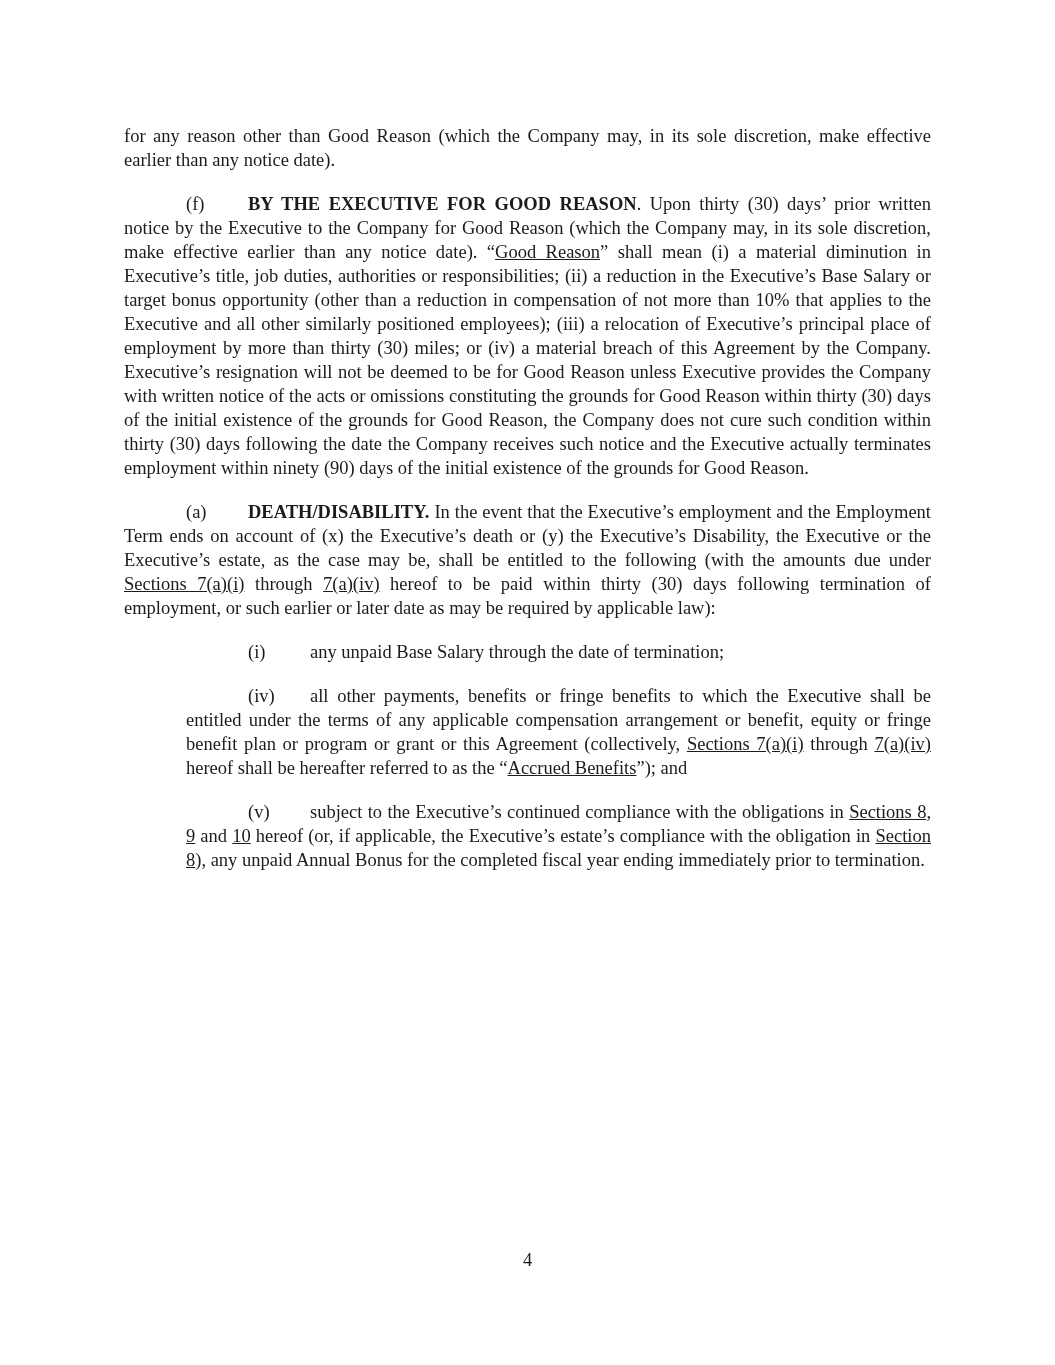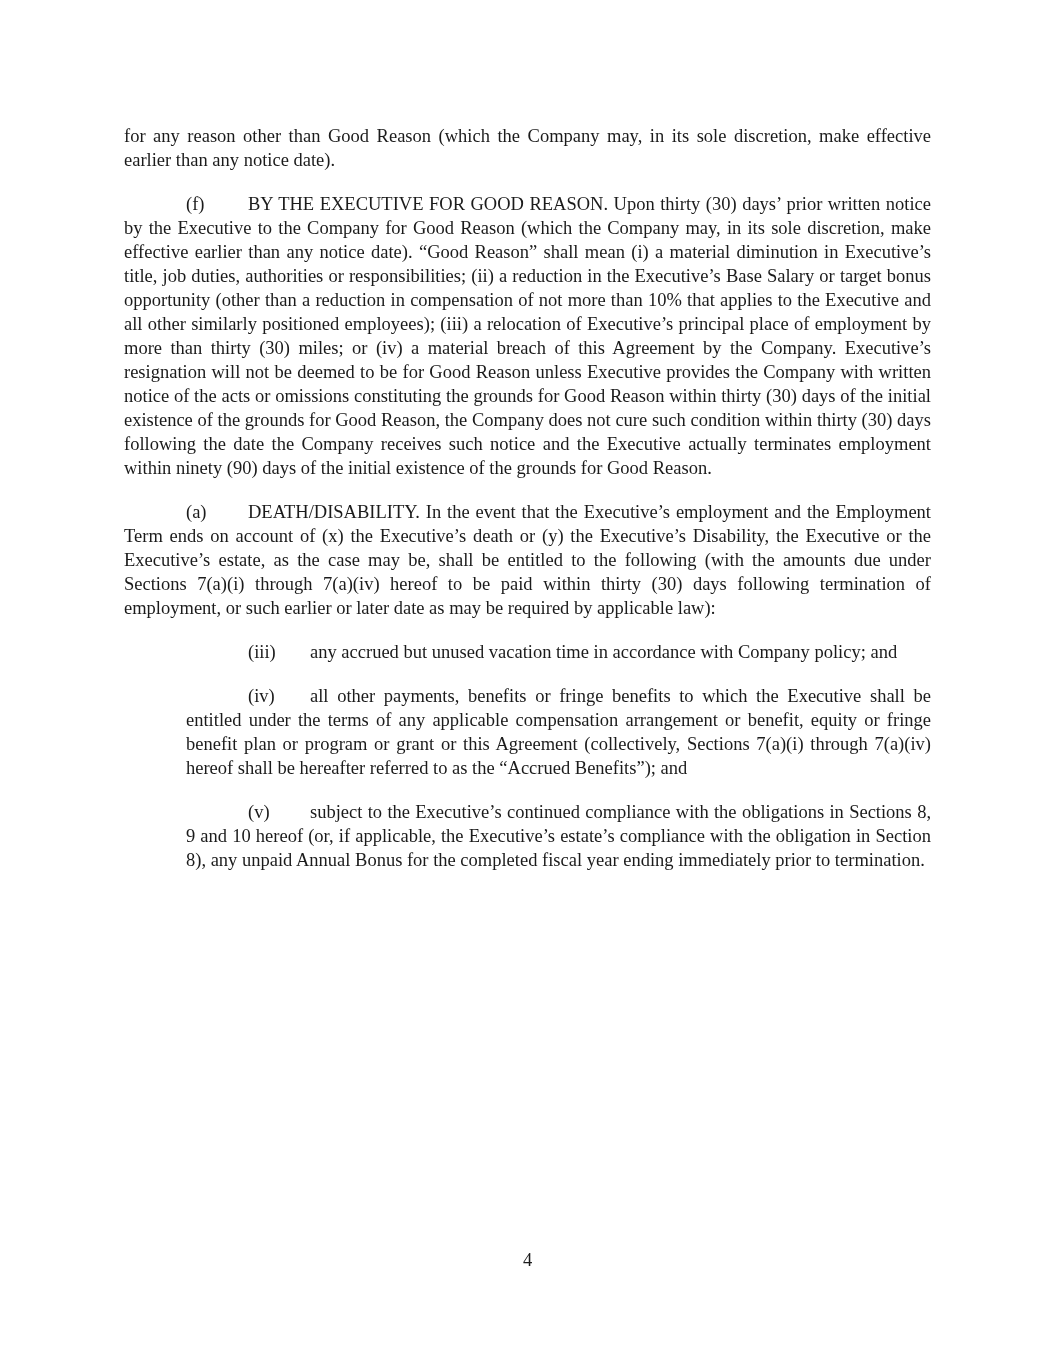--- a/index.html
+++ b/index.html
@@ -37,38 +37,39 @@
   .para.list {
     margin-left: 62px;
     text-indent: 62px;
   }
   .tab-label {
     display: inline-block;
     width: 62px;
     text-indent: 0;
   }
   .bold {
-    font-weight: normal;
+    font-weight: bold;
   }
   .underline {
+    text-decoration: underline;
   }
   .page-number {
     position: absolute;
     left: 0;
     right: 0;
     top: 1248px;
     text-align: center;
   }
 </style>
 </head>
 <body>
 
 <div class="page">
   <div class="content" id="doc-content">
       <p class="para plain"><span>for any reason other than Good Reason (which the Company may, in its sole discretion, make effective earlier than any notice date).</span></p>
       <p class="para body"><span class="tab-label">(f)</span><span class="bold">BY THE EXECUTIVE FOR GOOD REASON</span><span>. Upon thirty (30) days’ prior written notice by the Executive to the Company for Good Reason (which the Company may, in its sole discretion, make effective earlier than any notice date). “</span><span class="underline">Good Reason</span><span>” shall mean (i) a material diminution in Executive’s title, job duties, authorities or responsibilities; (ii) a reduction in the Executive’s Base Salary or target bonus opportunity (other than a reduction in compensation of not more than 10% that applies to the Executive and all other similarly positioned employees); (iii) a relocation of Executive’s principal place of employment by more than thirty (30) miles; or (iv) a material breach of this Agreement by the Company. Executive’s resignation will not be deemed to be for Good Reason unless Executive provides the Company with written notice of the acts or omissions constituting the grounds for Good Reason within thirty (30) days of the initial existence of the grounds for Good Reason, the Company does not cure such condition within thirty (30) days following the date the Company receives such notice and the Executive actually terminates employment within ninety (90) days of the initial existence of the grounds for Good Reason.</span></p>
       <p class="para body"><span class="tab-label">(a)</span><span class="bold">DEATH/DISABILITY.</span><span> In the event that the Executive’s employment and the Employment Term ends on account of (x) the Executive’s death or (y) the Executive’s Disability, the Executive or the Executive’s estate, as the case may be, shall be entitled to the following (with the amounts due under </span><span class="underline">Sections 7(a)(i)</span><span> through </span><span class="underline">7(a)(iv)</span><span> hereof to be paid within thirty (30) days following termination of employment, or such earlier or later date as may be required by applicable law):</span></p>
-      <p class="para list"><span class="tab-label">(iii)</span><span>any accrued but unused vacation time in accordance with Company policy; and</span></p>
+      <p class="para list"><span class="tab-label">(i)</span><span>any unpaid Base Salary through the date of termination;</span></p>
       <p class="para list"><span class="tab-label">(iv)</span><span>all other payments, benefits or fringe benefits to which the Executive shall be entitled under the terms of any applicable compensation arrangement or benefit, equity or fringe benefit plan or program or grant or this Agreement (collectively, </span><span class="underline">Sections 7(a)(i)</span><span> through </span><span class="underline">7(a)(iv)</span><span> hereof shall be hereafter referred to as the “</span><span class="underline">Accrued Benefits</span><span>”); and</span></p>
       <p class="para list"><span class="tab-label">(v)</span><span>subject to the Executive’s continued compliance with the obligations in </span><span class="underline">Sections 8</span><span>, </span><span class="underline">9</span><span> and </span><span class="underline">10</span><span> hereof (or, if applicable, the Executive’s estate’s compliance with the obligation in </span><span class="underline">Section 8</span><span>), any unpaid Annual Bonus for the completed fiscal year ending immediately prior to termination.</span></p>
     </div>
   <div class="page-number">4</div>
 </div>
 
 </body></html>

